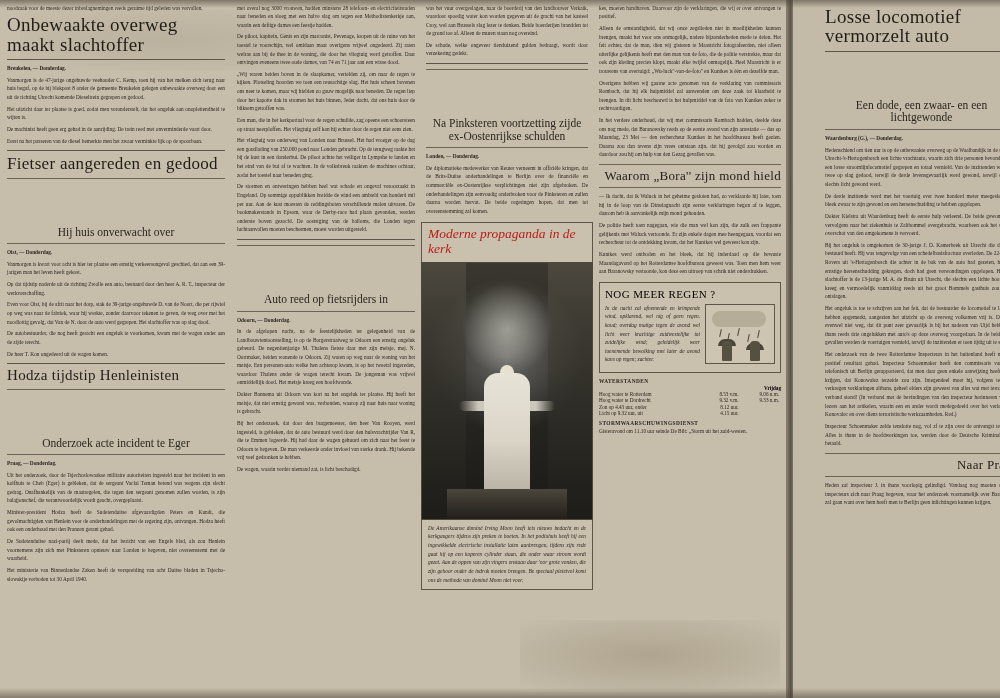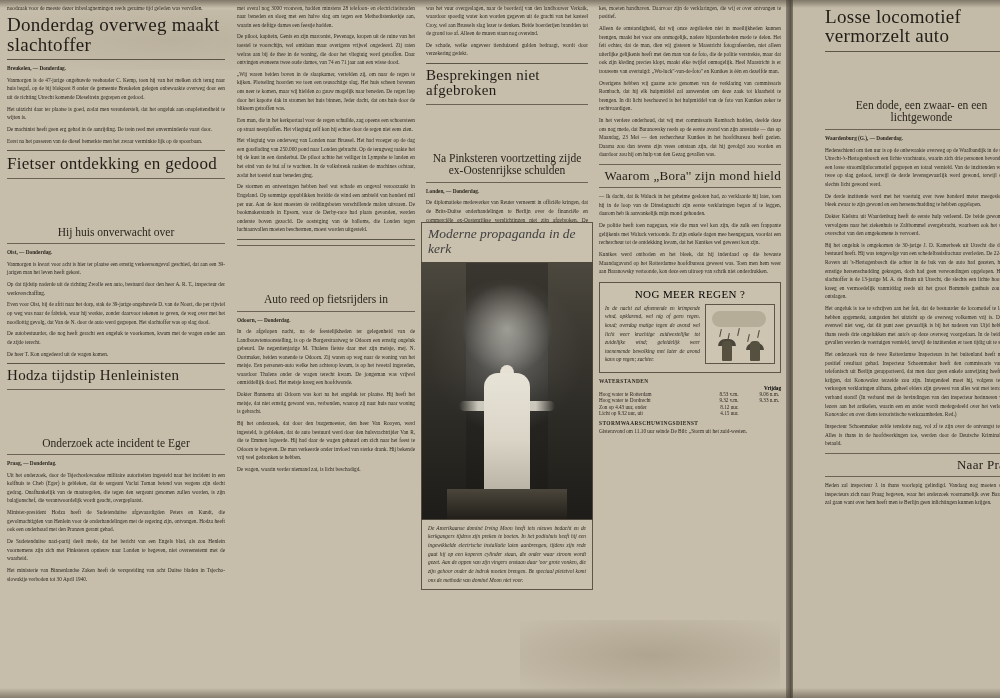--- a/index.html
+++ b/index.html
@@ -122,21 +122,21 @@
     position: absolute;
     left: 421px;
     top: 222px;
     width: 172px;
   }
   .photo-title {
     font-family: "Liberation Serif", serif;
     font-style: italic;
     font-size: 13.5px;
     line-height: 1.1;
-    color: #404040;
+    color: #b91c1c;
     background: #c9c0ad;
     padding: 4px 6px 5px 6px;
     border: 1px solid #5d5648;
     border-bottom: none;
     text-align: left;
   }
   .photo {
     width: 172px;
     height: 258px;
     border: 1px solid #4e483c;
@@ -209,21 +209,21 @@
   
   .boxed {
     border: 1px solid #5d5648;
     padding: 4px 5px 5px 5px;
     margin: 6px 0 5px 0;
     background: #c9c0ad;
   }
   .boxed h1 {
     font-size: 11px;
     margin: 1px 0 4px 0;
-    text-align: center;
+    text-align: left;
     font-weight: normal;
     letter-spacing: 0.4px;
   }
   .boxed .row { display: flex; gap: 5px; align-items: flex-start; }
   .boxed .rtext { flex: 1 1 auto; }
   .rain-img {
     width: 68px; height: 58px;
     border: 1px solid #5d5648;
     background: #cdc4b1;
     position: relative;
@@ -280,30 +280,30 @@
   <div class="gutter"></div>
   <div class="paper right"></div>
   <div class="stain2"></div>
   <div class="stain1"></div>
   <div class="topedge"></div>
   <div class="botedge"></div>
 
   <div class="col c1">
     <p class="topfrag">noodzaak voor de meeste dezer inbeslagnemingen reeds geruime tijd geleden was vervallen.</p>
 
-    <h1 class="head h-big">Donderdag overweg maakt slachtoffer</h1>
+    <h1 class="head h-big">Onbewaakte overweg maakt slachtoffer</h1>
     <div class="rule"></div>
     <p class="dateline">Breukelen, — Donderdag.</p>
     <p class="body">Vanmorgen is de 47-jarige ongehuwde veehouder C. Kemp, toen hij van het melken zich terug naar huis begaf, op de bij blokpost 8 onder de gemeente Breukelen gelegen onbewaakte overweg door een uit de richting Utrecht komende Dieseltrein gegrepen en gedood.</p>
     <p class="body">Het uitzicht daar ter plaatse is goed, zodat men veronderstelt, dat het ongeluk aan onoplettendheid te wijten is.</p>
     <p class="body">De machinist heeft geen erg gehad in de aanrijding. De trein reed met onverminderde vaart door.</p>
     <p class="body">Eerst na het passeren van de diesel bemerkte men het zwaar verminkte lijk op de spoorbaan.</p>
 
     <div class="rule"></div>
-    <h1 class="head h-big2">Fietser ontdekking en gedood</h1>
+    <h1 class="head h-big2">Fietser aangereden en gedood</h1>
     <div class="rule thin"></div>
     <h2 class="sub center">Hij huis onverwacht over</h2>
     <div class="rule thin"></div>
     <p class="dateline">Oist, — Donderdag.</p>
     <p class="body">Vanmorgen is kwart voor acht is hier ter plaatse een ernstig verkeersongeval geschied, dat aan een 39-jarigen man het leven heeft gekost.</p>
     <p class="body">Op dat tijdstip naderde uit de richting Zwolle een auto, bestuurd door den heer A. R. T., inspecteur der werkverschaffing.</p>
     <p class="body">Even voor Oist, bij de afrit naar het dorp, stak de 39-jarige ongehuwde D. van de Noort, die per rijwiel op weg was naar de fabriek, waar hij werkte, zonder daarvoor tekenen te geven, de weg over met het noodlottig gevolg, dat Van de N. door de auto werd gegrepen. Het slachtoffer was op slag dood.</p>
     <p class="body">De autobestuurder, die nog heeft geracht een ongeluk te voorkomen, kwam met de wagen onder aan de zijde terecht.</p>
     <p class="body">De heer T. Kon ongedeerd uit de wagen komen.</p>
 
@@ -336,21 +336,20 @@
     <p class="body">Dokter Bannema uit Odoorn was kort na het ongeluk ter plaatse. Hij heeft het meisje, dat niet ernstig gewond was, verbonden, waarop zij naar huis naar woning is gebracht.</p>
     <p class="body">Bij het onderzoek, dat door den burgemeester, den heer Van Rooyen, werd ingesteld, is gebleken, dat de auto bestuurd werd door den hulsvrachtrijder Van R, die te Emmen logeerde. Hij had daar de wagen gehuurd om zich naar het feest te Odoorn te begeven. De man verkeerde onder invloed van sterke drank. Hij bekende vrij veel gedronken te hebben.</p>
     <p class="body">De wagen, waarin verder niemand zat, is licht beschadigd.</p>
   </div>
 
   <div class="col c3">
     <p class="topfrag">was het vuur overgeslagen, naar de boerderij van den landbouwer Verkaik, waardoor spoedig water kon worden gegeven uit de grachi van het kasteel Croy, wel aan Brussels slag lezer te denken. Beide boerderijen brandden tot de grond toe af. Alleen de muren staan nog overeind.</p>
     <p class="body">De schade, welke ongeveer tienduizend gulden bedraagt, wordt door verzekering gedekt.</p>
 
     <div class="rule"></div>
-    <h1 class="head h-mid">Besprekingen niet afgebroken</h1>
     <div class="rule thin"></div>
     <h2 class="sub center">Na Pinksteren voortzetting zijde ex-Oostenrijkse schulden</h2>
     <div class="rule thin"></div>
     <p class="dateline">Londen, — Donderdag.</p>
     <p class="body">De diplomatieke medewerker van Reuter verneemt in officiële kringen, dat de Brits-Duitse onderhandelingen te Berlijn over de financiële en commerciële ex-Oostenrijkse verplichtingen niet zijn afgebroken. De onderhandelingen zijn eenvoudig onderbroken voor de Pinksteren en zullen daarna worden hervat. De beide regeringen hopen, dat men tot overeenstemming zal komen.</p>
   </div>
 
   <div class="photoblock">
     <div class="photo-title">Moderne propaganda in de kerk</div>
     <div class="photo">

